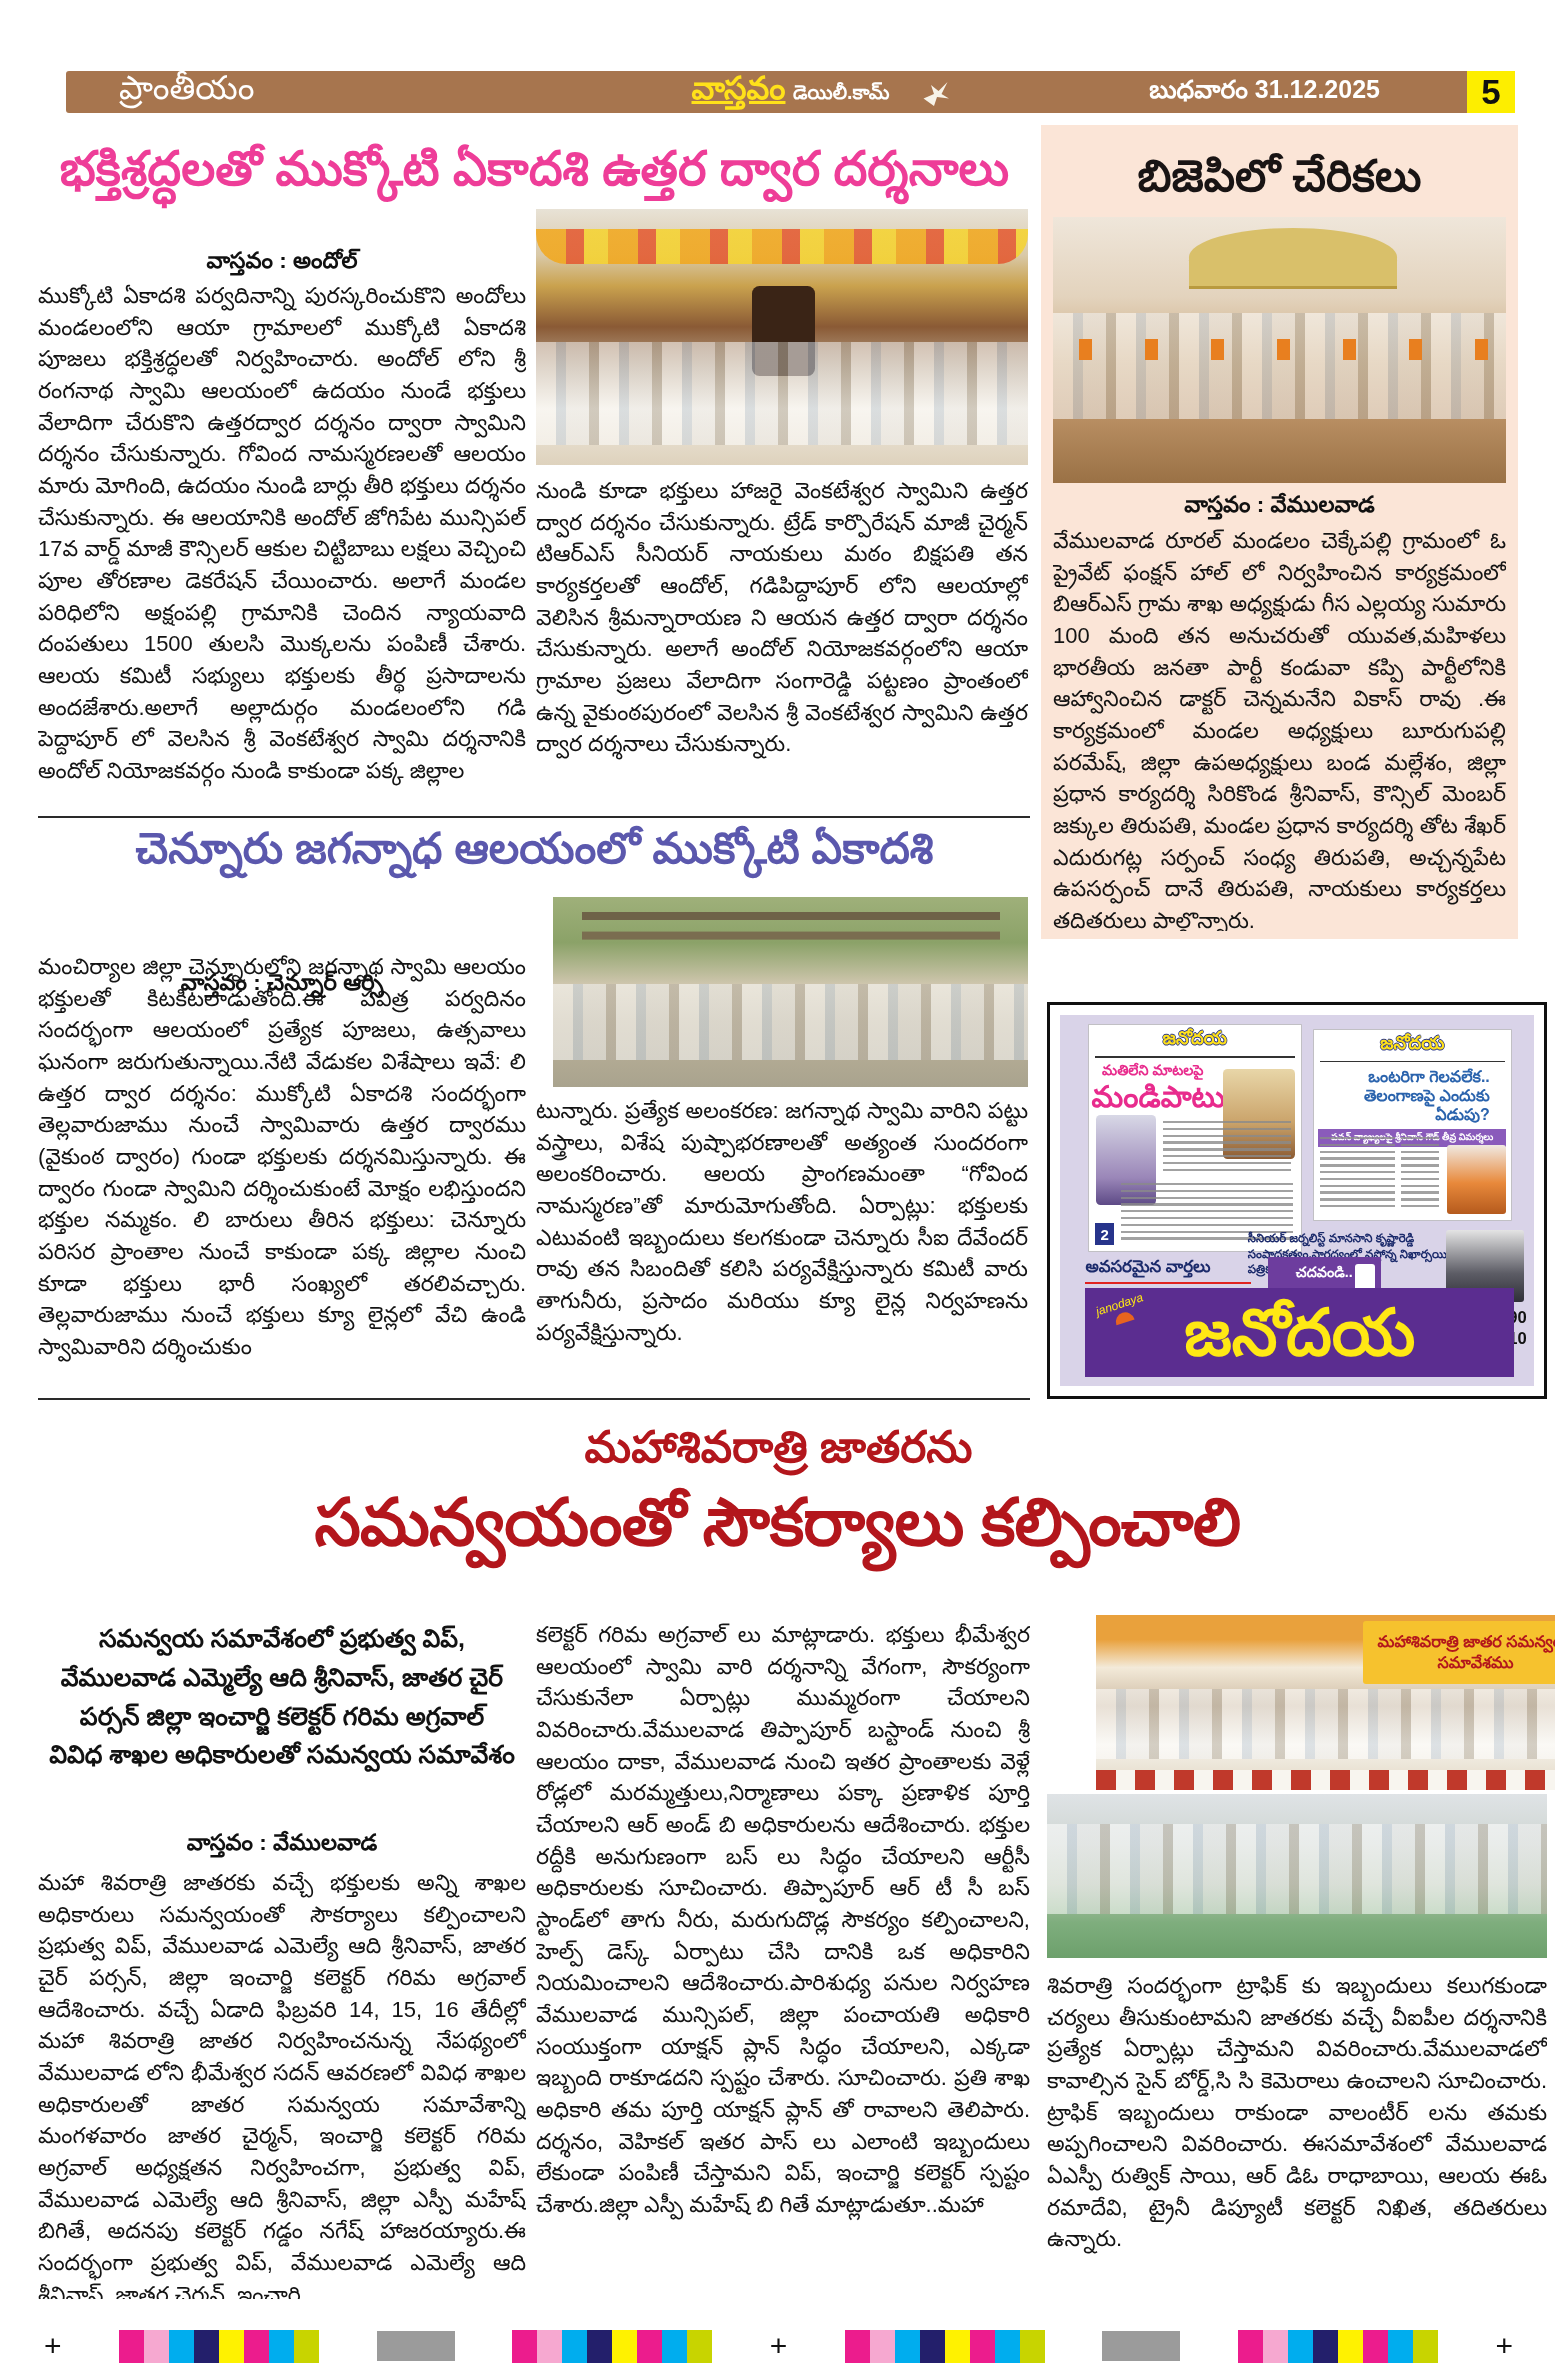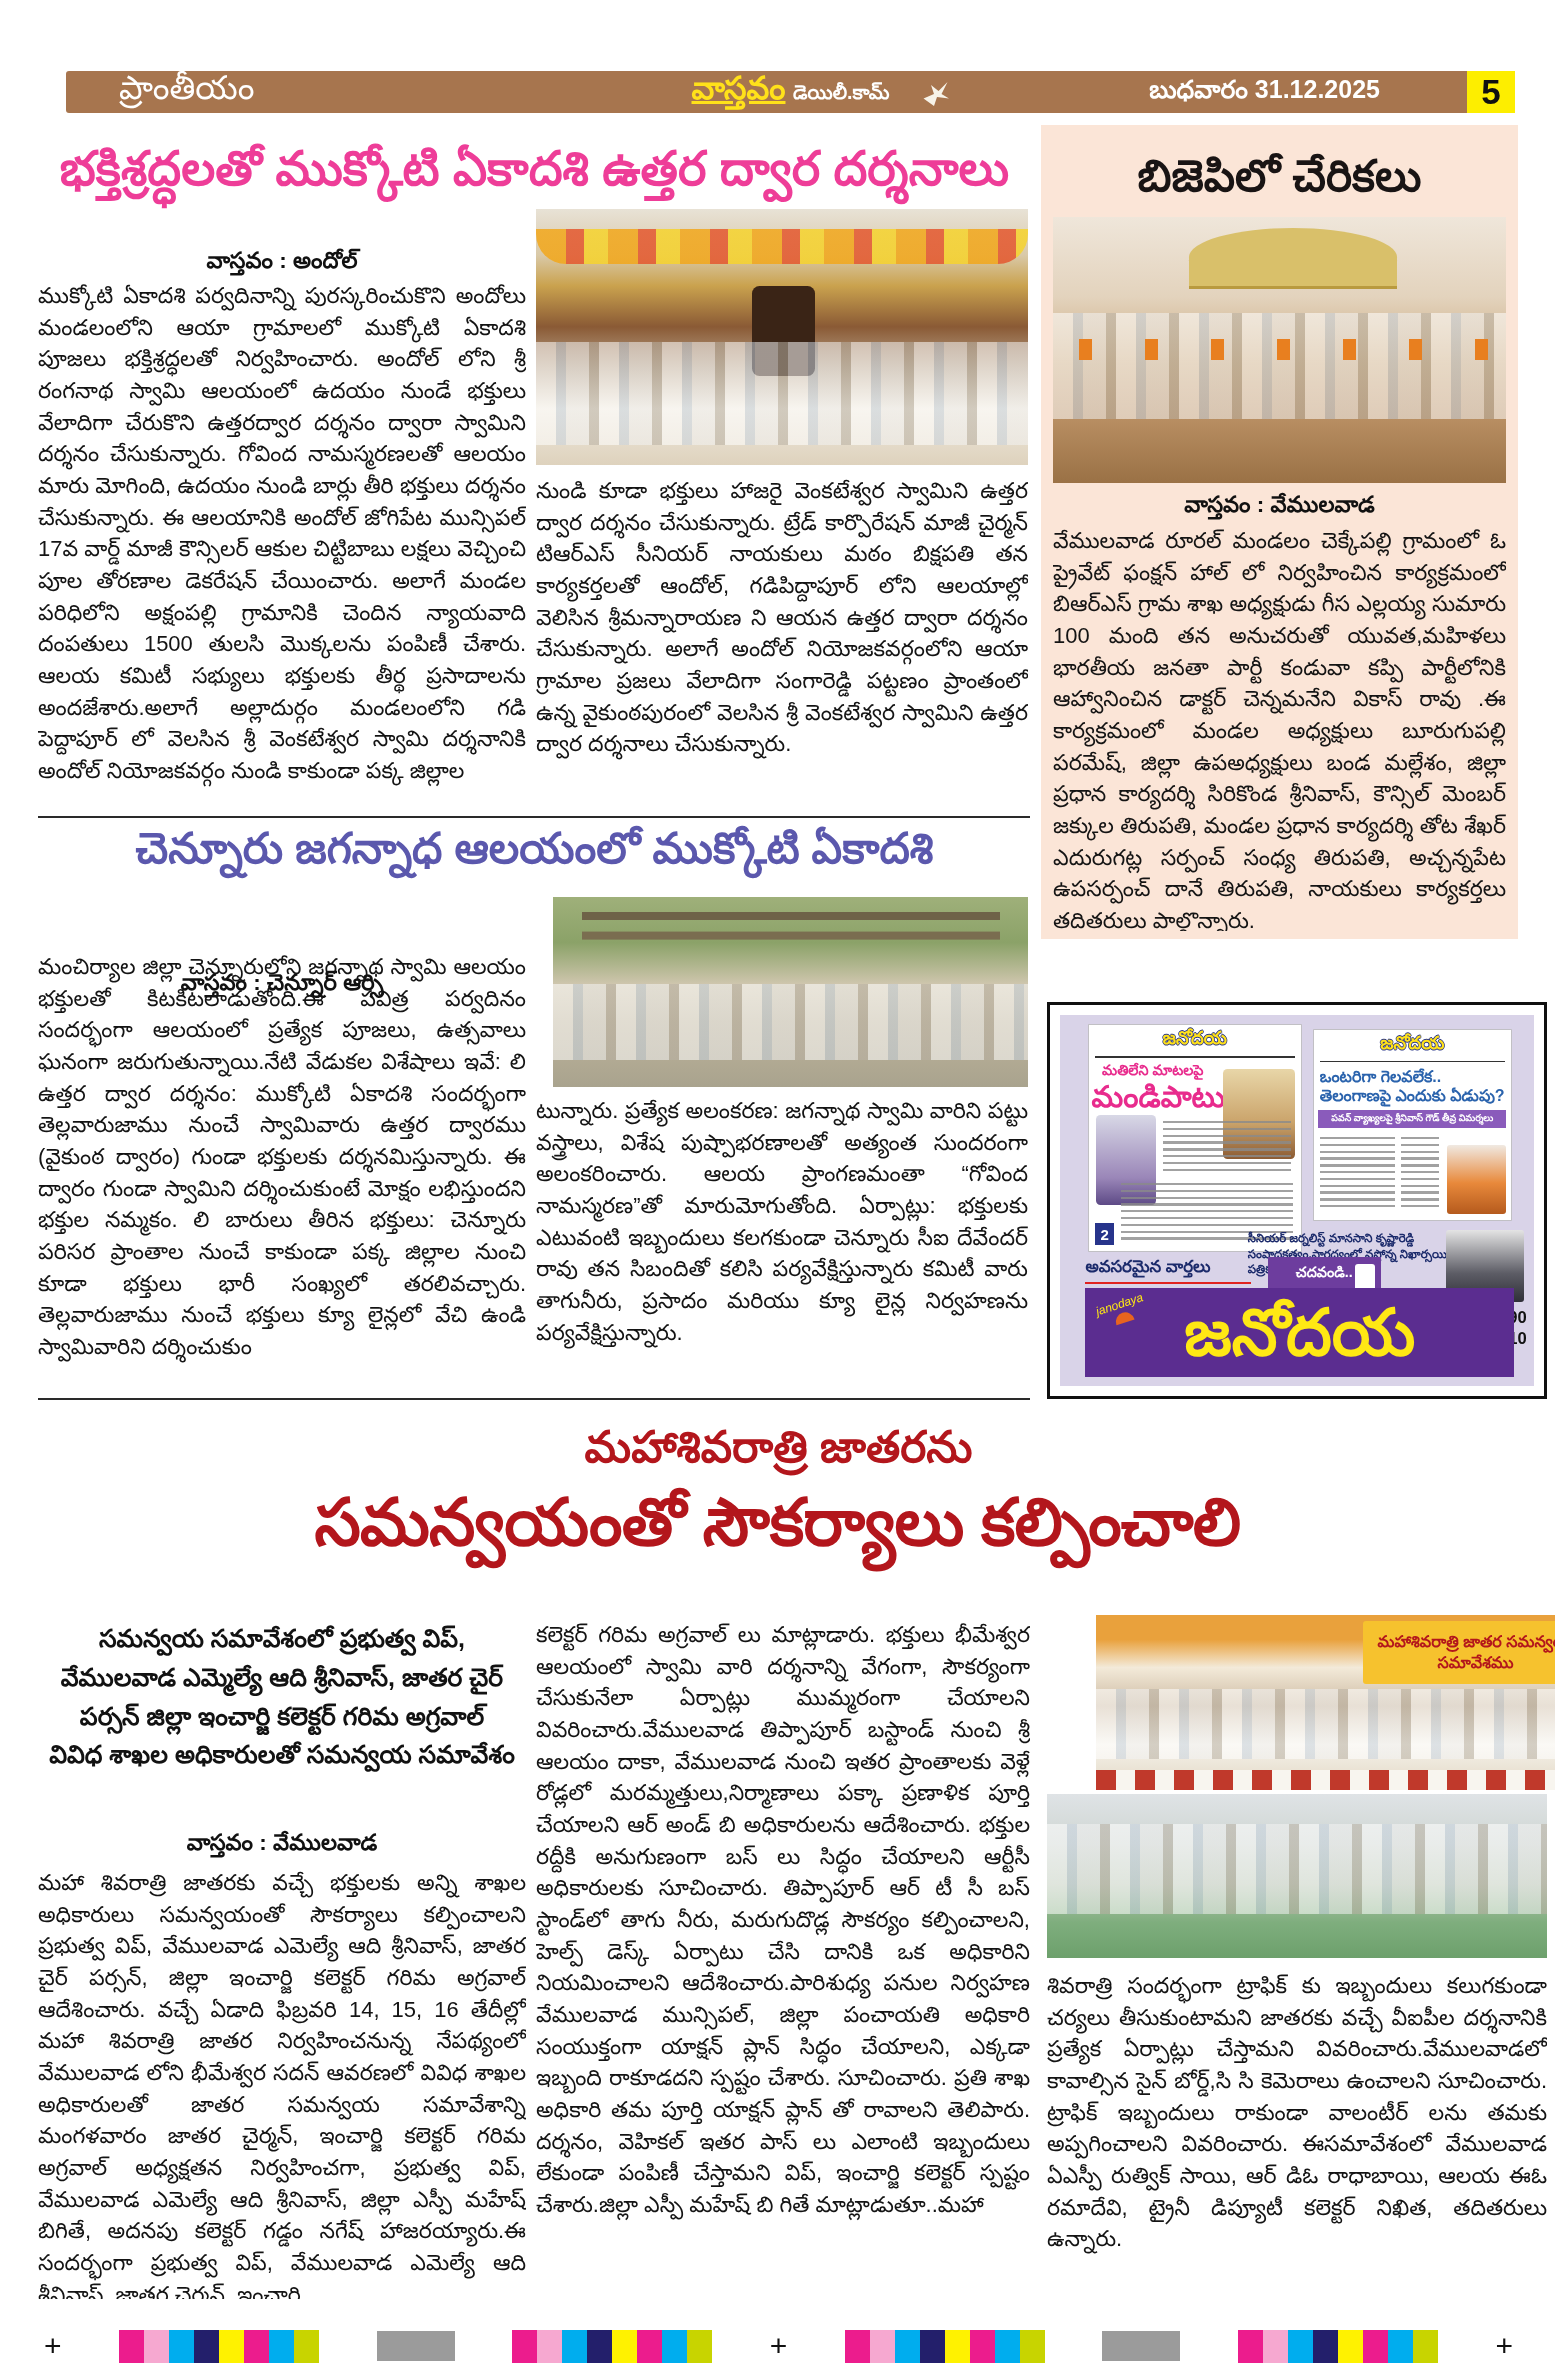--- a/index.html
+++ b/index.html
@@ -69,21 +69,21 @@
   .mini-right { left:254px; top:15px; width:197px; height:190px; }
   .mini-mast { text-align:center; font-size:18px; font-weight:900; color:#ffe11a;
     text-shadow:-0.8px 0 #27348b,0.8px 0 #27348b,0 -0.8px #27348b,0 0.8px #27348b; padding-top:3px; }
   .mini-rule { height:1.5px; background:#333; margin:3px 6px; }
   .mini-kicker { text-align:center; color:#e82b8d; font-size:14.3px; font-weight:bold; margin-top:4.5px; }
   .mini-big { text-align:center; color:#e82b8d; font-size:30px; font-weight:900; line-height:1; }
   .mini-photo { position:absolute; right:6px; top:44px; width:72px; height:90px; background:linear-gradient(180deg,#e8d6a8,#caa36a 60%,#8c5b33); border-radius:4.5px; }
   .mini-photo2 { position:absolute; left:7.5px; top:90px; width:60px; height:90px; background:linear-gradient(180deg,#d8d8e6,#9a86b8 70%,#5d4a86); border-radius:4.5px; }
   .fake-lines { position:absolute; background:repeating-linear-gradient(180deg,#8a8a8a 0 2.3px,transparent 2.3px 6.8px); opacity:.8; }
   .mini-pageno { position:absolute; left:6px; bottom:6px; width:19.6px; height:22.6px; background:#27348b; color:#fff; font-size:15px; font-weight:bold; display:flex; align-items:center; justify-content:center; }
-  .mini-head-blue { text-align:left; color:#2a63ad; font-size:16px; font-weight:900; line-height:1.2; margin-top:4.5px; padding:0 6px; }
+  .mini-head-blue { text-align:right; color:#2a63ad; font-size:16px; font-weight:900; line-height:1.2; margin-top:4.5px; padding:0 21px; }
   .mini-substrip { margin:4.5px 4.5px 0 4.5px; background:#8a5bbb; color:#fff; font-size:9.4px; font-weight:bold; text-align:center; padding:2.3px 1.5px; }
   .mini-photo3 { position:absolute; right:4.5px; bottom:6px; width:59px; height:69px; background:linear-gradient(180deg,#f0e9e2,#e8893b 55%,#b55a1d); border-radius:3px; }
   .ad-tagline { position:absolute; left:188px; top:215px; width:265px; font-size:11.7px; font-weight:bold; color:#1b2a6b; line-height:1.35; }
   .ad-features { position:absolute; left:25.6px; top:242px; width:166px; }
   .ad-feature { font-size:14.3px; font-weight:bold; color:#17203a; border-bottom:2.3px solid #e0231f; padding-bottom:2.3px; margin-bottom:6.8px; white-space:nowrap; }
   .ad-feature.first { color:#1b2a6b; font-size:16.6px; }
   .ad-cta { position:absolute; left:208px; top:242px; width:113px; height:57px; background:#6d3d9e; color:#fff;
     font-size:14.3px; font-weight:bold; text-align:center; line-height:1.6; padding-top:4.5px; }
   .ad-phone-hand { position:absolute; right:6px; top:7.5px; width:19.6px; height:29px; background:#fff; border-radius:3px; box-shadow:0 10.5px 0 -3px #e8a48c; }
   .ad-type { position:absolute; left:193px; top:304px; width:135px; text-align:center; font-size:14.3px; font-weight:900; color:#17203a; }

